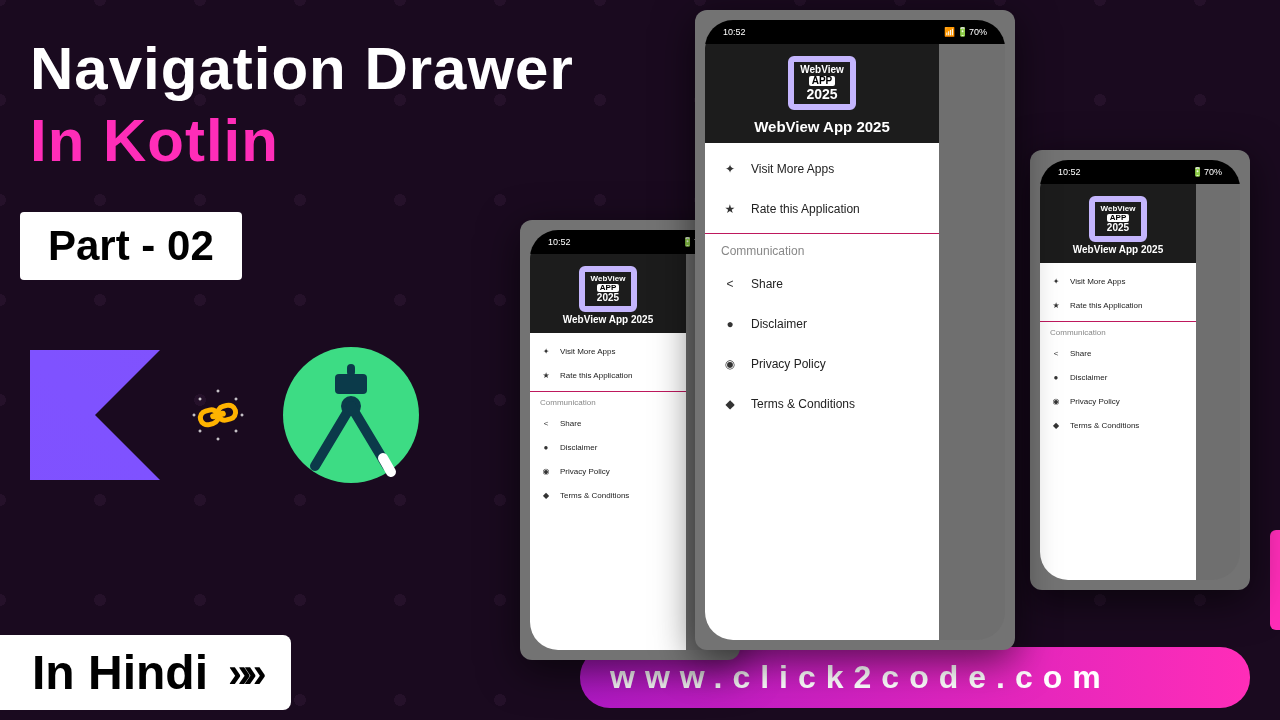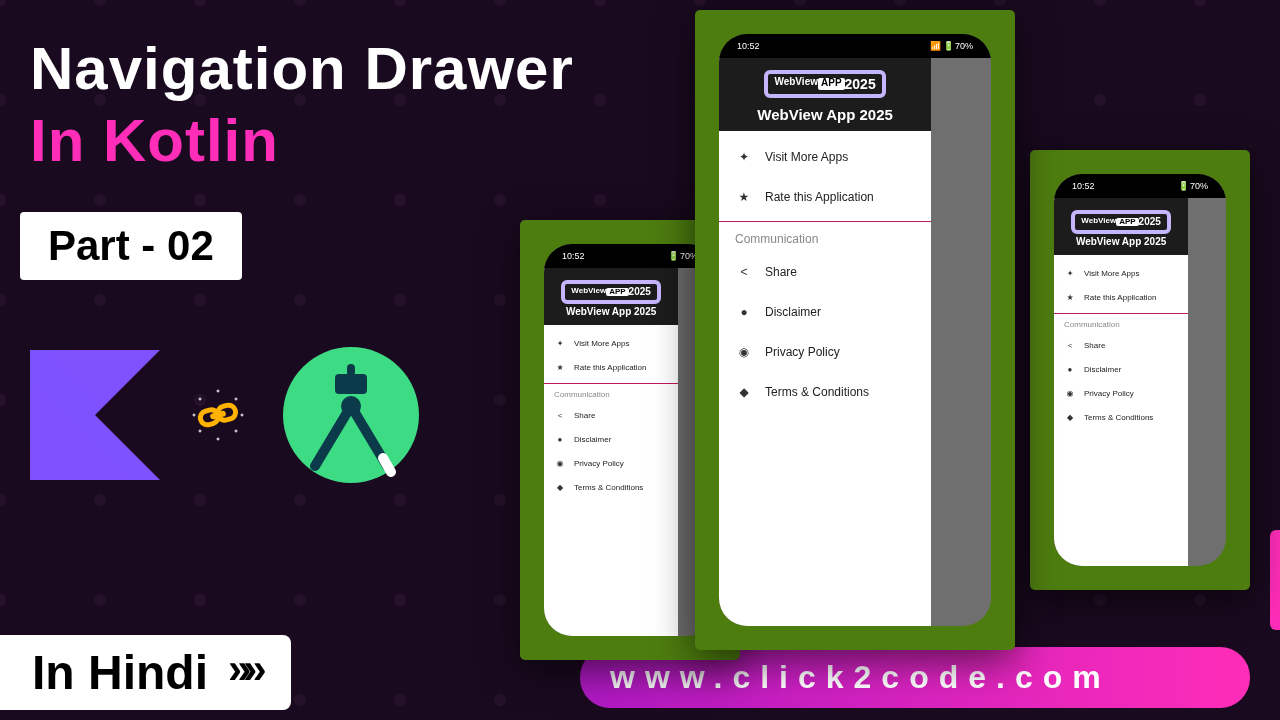--- a/index.html
+++ b/index.html
@@ -6,35 +6,35 @@
 body{width:1280px;height:720px;background:#1a0a1f;font-family:Arial,Helvetica,sans-serif;position:relative;overflow:hidden}
 .dots{position:absolute;width:100%;height:100%;pointer-events:none}
 .dots::before{content:'';position:absolute;width:100%;height:100%;background-image:radial-gradient(circle,#3a1f3f 6px,transparent 6px);background-size:100px 100px;background-position:50px 50px;opacity:.35}
 .title1{position:absolute;top:34px;left:30px;color:#fff;font-size:60px;font-weight:900;letter-spacing:1px}
 .title2{position:absolute;top:106px;left:30px;color:#ff2db8;font-size:60px;font-weight:900;letter-spacing:1px}
 .part-badge{position:absolute;top:212px;left:20px;background:#fff;color:#000;font-size:42px;font-weight:900;padding:10px 28px;border-radius:4px}
 .logo-row{position:absolute;top:340px;left:30px;display:flex;align-items:center;gap:28px}
 .kotlin-logo{width:130px;height:130px}
 .link-icon{width:60px;height:60px;display:flex;align-items:center;justify-content:center;position:relative}
 .as-logo{width:150px;height:150px;display:flex;align-items:center;justify-content:center;position:relative}
-.hindi-badge{position:absolute;bottom:10px;left:0;background:#fff;color:#000;font-size:48px;font-weight:900;padding:10px 32px;border-radius:0 8px 8px 0;display:flex;align-items:flex-start;gap:20px}
+.hindi-badge{position:absolute;bottom:10px;left:0;background:#fff;color:#000;font-size:48px;font-weight:900;padding:10px 32px;border-radius:0 8px 8px 0;display:flex;align-items:center;gap:20px}
 .chevrons{font-size:42px;letter-spacing:-8px}
 .url-badge{position:absolute;bottom:12px;left:580px;width:670px;background:linear-gradient(90deg,#b019c5,#ff2db8);color:#fff;font-size:32px;font-weight:700;letter-spacing:10px;padding:12px 30px;border-radius:30px;text-align:left}
-.phone{position:absolute;background:#4d7c0f;border-radius:5px;padding:24px;box-shadow:0 10px 40px rgba(0,0,0,.6)}
+.phone{position:absolute;background:#737373;border-radius:12px;padding:10px;box-shadow:0 10px 40px rgba(0,0,0,.6)}
 .phone.large{width:320px;height:640px;top:10px;left:695px;z-index:5}
 .phone.small-left{width:220px;height:440px;top:220px;left:520px;z-index:3}
 .phone.small-right{width:220px;height:440px;top:150px;left:1030px;z-index:3}
 .screen{width:100%;height:100%;background:#6f6f6f;border-radius:28px;overflow:hidden;position:relative}
 .statusbar{position:absolute;top:0;left:0;width:100%;height:24px;background:#000;display:flex;justify-content:space-between;align-items:center;padding:0 18px;color:#fff;font-size:9px}
 .statusbar .notch{position:absolute;left:50%;transform:translateX(-50%);width:70px;height:16px;background:#000;border-radius:0 0 12px 12px}
 .drawer{position:absolute;top:24px;left:0;bottom:0;background:#fff;display:flex;flex-direction:column}
 .large .drawer{width:78%}
 .small-left .drawer,.small-right .drawer{width:78%}
 .drawer-header{background:#1c1c1c;display:flex;flex-direction:column;align-items:center;padding:12px 0 8px}
-.app-logo{border:4px solid #c4b5fd;border-radius:6px;padding:3px 6px;display:flex;flex-direction:row;line-height:1}
+.app-logo{border:6px solid #c4b5fd;border-radius:6px;padding:3px 6px;display:flex;flex-direction:column;align-items:center;line-height:1}
 .large .app-logo{margin-bottom:6px}
 .app-logo .l1{color:#fff;font-size:8px;font-weight:700}
 .app-logo .l2{background:#fff;color:#000;font-size:8px;font-weight:900;padding:0 3px;margin:1px 0;border-radius:2px}
 .app-logo .l3{color:#fff;font-size:10px;font-weight:700}
 .large .app-logo .l1{font-size:10px}.large .app-logo .l2{font-size:10px}.large .app-logo .l3{font-size:14px}
 .app-title{color:#fff;font-weight:700}
 .large .app-title{font-size:15px;margin-top:2px}
 .small-left .app-title,.small-right .app-title{font-size:10px;margin-top:2px}
 .drawer-body{flex:1;overflow:hidden;padding:6px 0}
 .nav-item{display:flex;align-items:center;gap:12px;color:#222;cursor:pointer}

